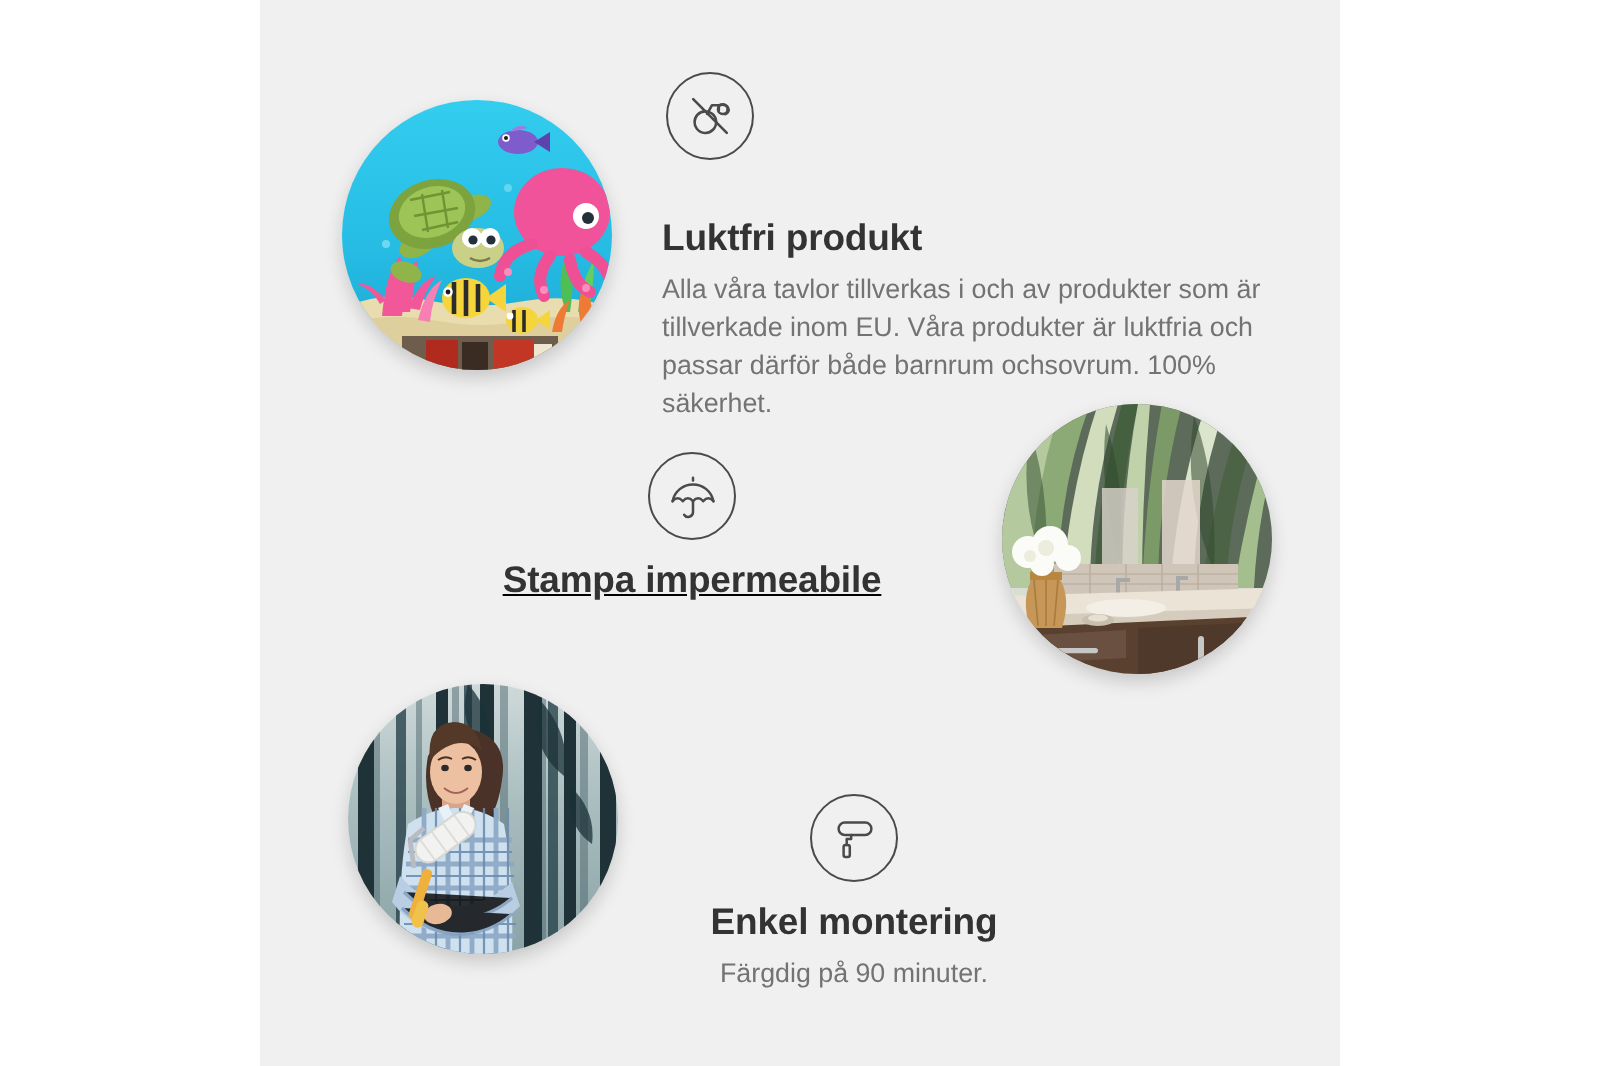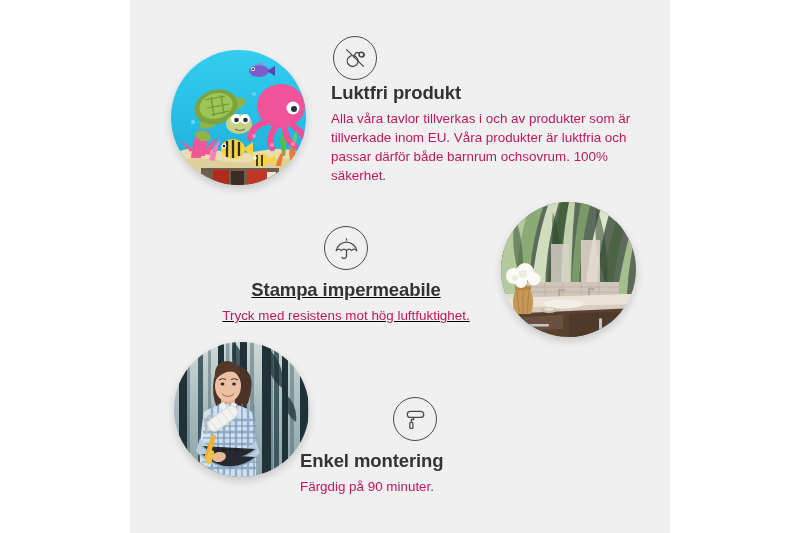--- a/index.html
+++ b/index.html
@@ -41,28 +41,28 @@
     box-sizing: border-box;
     display: flex;
     align-items: center;
     justify-content: center;
   }
   .feature-icon svg { display: block; }
   .feature-title {
     font-size: 18.5px;
     font-weight: bold;
     color: #333333;
-    margin-top: 2px;
+    margin-top: 28px;
     letter-spacing: -0.1px;
     white-space: nowrap;
   }
   .feature-desc {
     font-size: 13.4px;
     line-height: 1.42;
-    color: #be185d;
+    color: #737373;
     margin-top: 5px;
   }
 
   
   #feature-odourless {
     left: 331px;
     top: 36px;
     width: 305px;
     text-align: left;
   }
@@ -74,23 +74,24 @@
     top: 226px;
     width: 268px;
     text-align: center;
     text-decoration: underline;
   }
   #feature-waterproof .feature-icon { margin: 0 auto; }
   #feature-waterproof .feature-title { margin-top: 9px; }
 
   
   #feature-easymount {
-    left: 300px;
+    left: 312px;
     top: 397px;
     width: 230px;
+    text-align: center;
   }
   #feature-easymount .feature-icon { margin: 0 auto; }
   #feature-easymount .feature-title { margin-top: 9px; }
 
   
   .photo-circle {
     position: absolute;
     border-radius: 50%;
     overflow: hidden;
     box-shadow: 0 4px 9px rgba(0,0,0,0.17);
@@ -426,21 +427,20 @@
   <div class="feature" id="feature-waterproof">
     <div class="feature-icon">
       <svg width="27" height="27" viewBox="0 0 28 28" fill="none" stroke="#4a4a4a" stroke-width="1.3" stroke-linecap="round" stroke-linejoin="round">
         <path d="M3.4 16.2 a10.8 10.8 0 0 1 21.2 0"></path>
         <path d="M3.4 16.2 q2.65 -3 5.3 0 q2.65 -3 5.3 0 q2.65 -3 5.3 0 q2.65 -3 5.3 0"></path>
         <path d="M14 5.4 V4"></path>
         <path d="M14 16.2 V22 a2.5 2.5 0 0 1 -4.6 1.2"></path>
       </svg>
     </div>
     <div class="feature-title">Stampa impermeabile</div>
-    <div class="feature-desc">Tryck med resistens mot hög luftfuktighet.</div>
   </div>
 
   <div class="feature" id="feature-easymount">
     <div class="feature-icon">
       <svg width="27" height="27" viewBox="0 0 28 28" fill="none" stroke="#4a4a4a" stroke-width="1.3" stroke-linecap="round" stroke-linejoin="round">
         <rect x="5.5" y="5.5" width="17" height="6.4" rx="3.2"></rect>
         <path d="M12 11.9 v2.1 h-2.3 v3.1"></path>
         <rect x="8.1" y="17.1" width="3.2" height="6.2" rx="1"></rect>
       </svg>
     </div>

